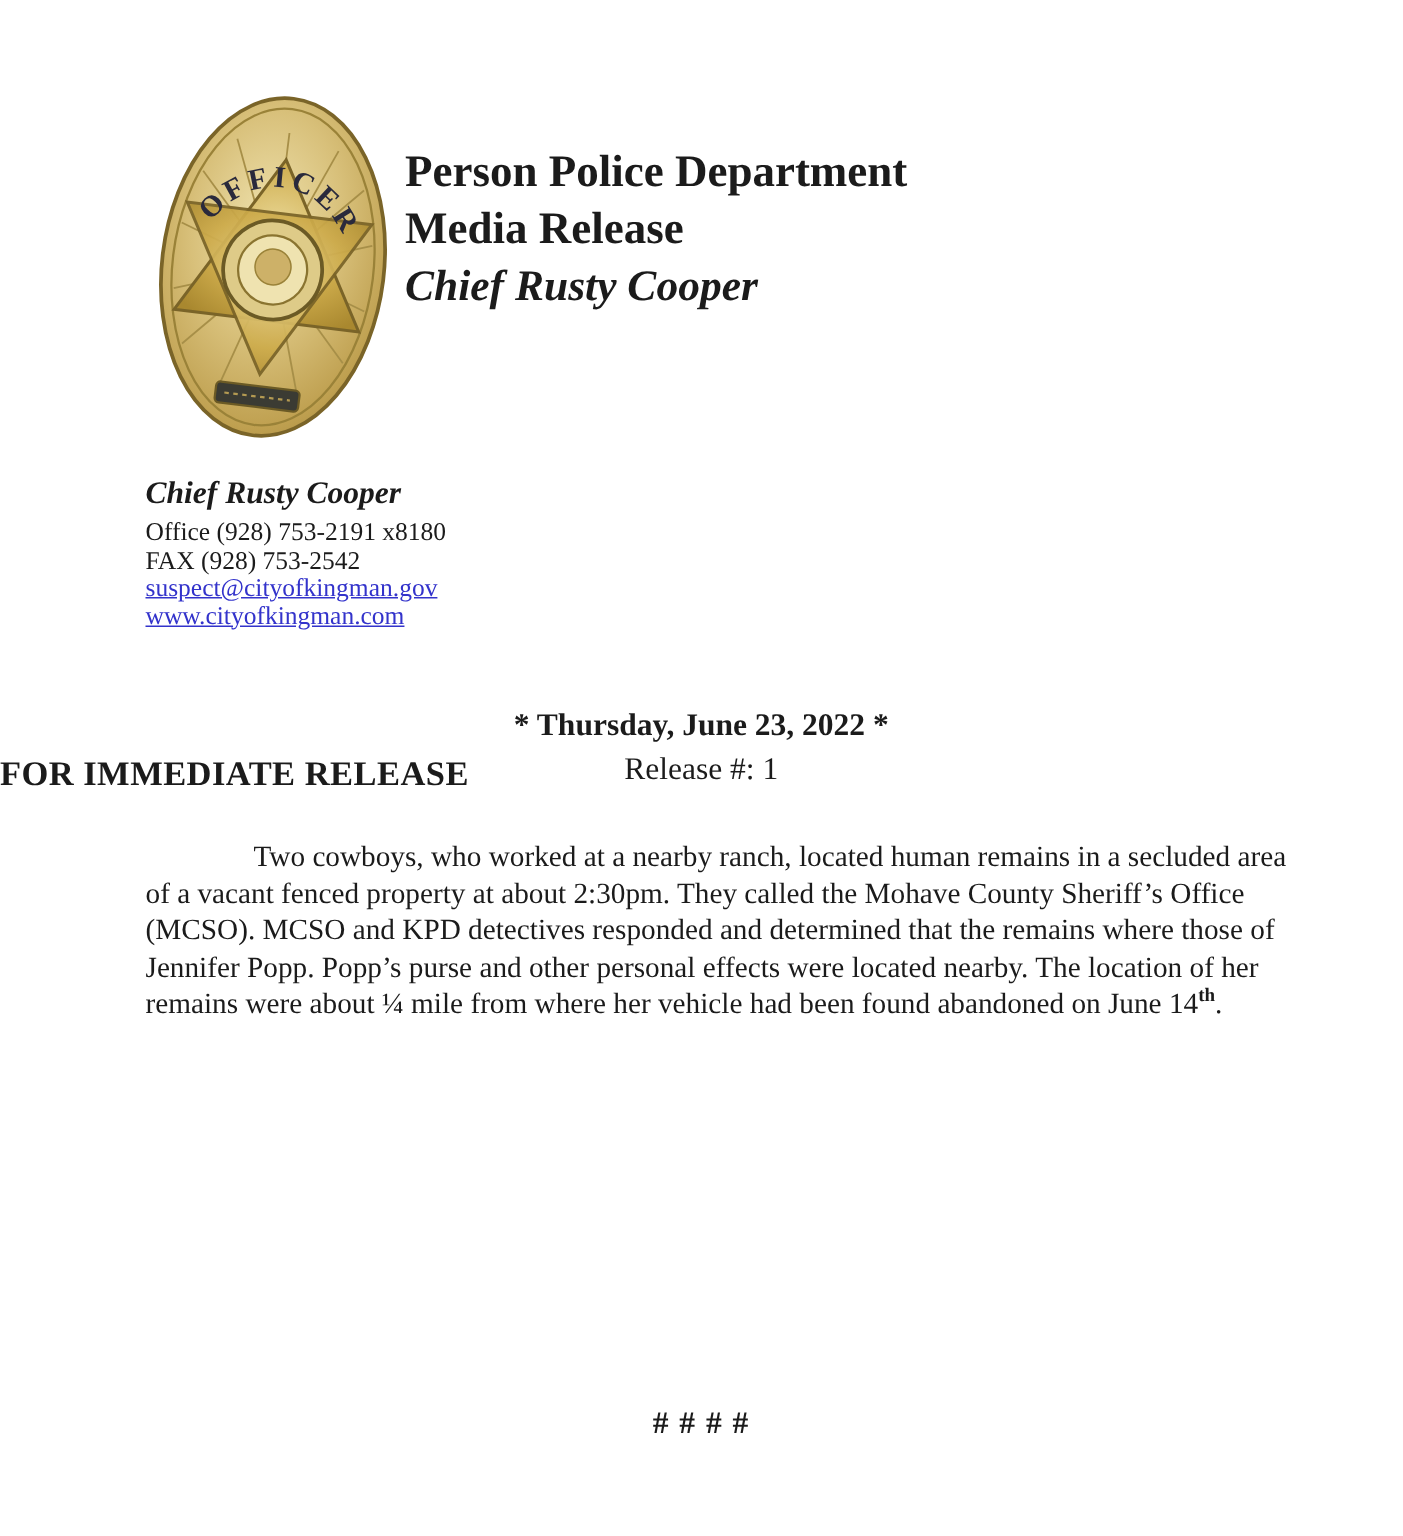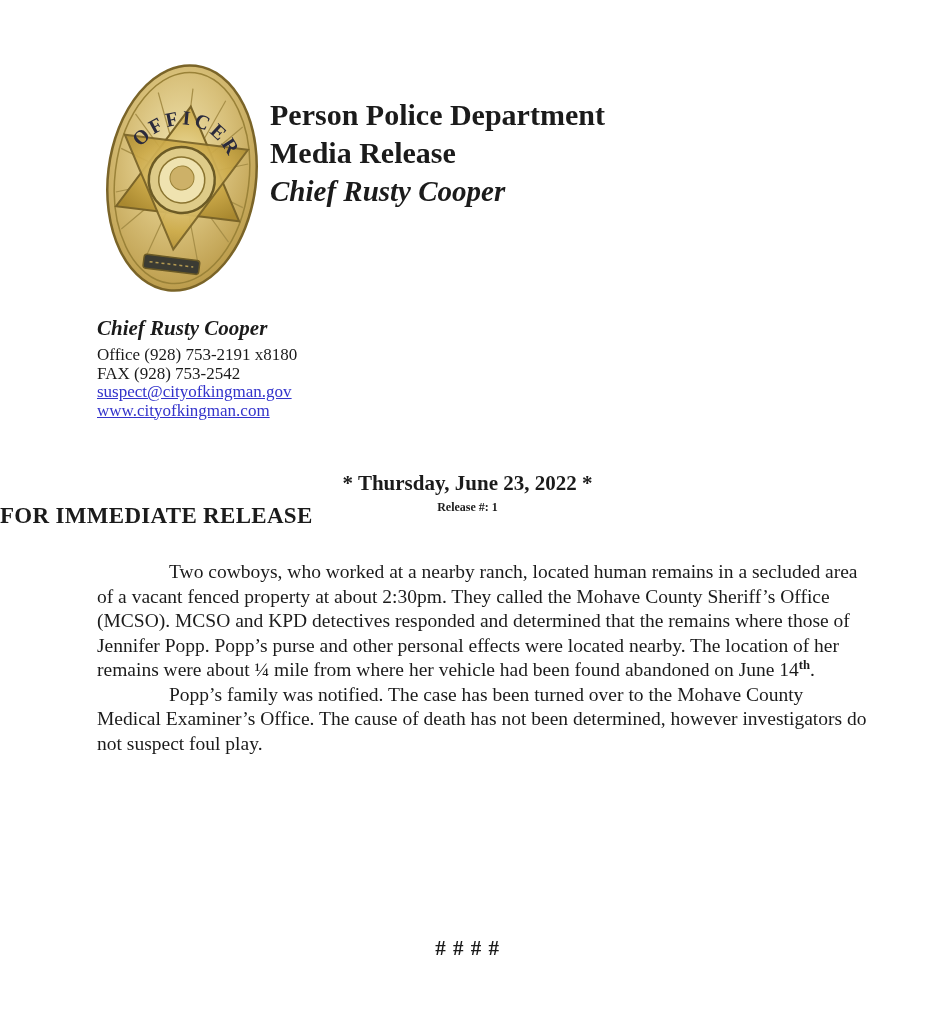--- a/index.html
+++ b/index.html
@@ -17,21 +17,21 @@
   .title-line{font-weight:bold;font-size:30px;line-height:38px;white-space:nowrap;}
   .title-line.italic{font-style:italic;font-size:29px;}
   
   .contact{position:absolute;left:97px;top:316px;}
   .contact-name{font-weight:bold;font-style:italic;font-size:21px;margin-bottom:5px;}
   .contact-line{font-size:17px;line-height:18.5px;}
   .doc-link{color:#3333cb;text-decoration:underline;cursor:pointer;font-size:17px;line-height:18.5px;display:block;}
   
   .date-block{position:absolute;left:0;top:441px;width:935px;text-align:center;margin-top:30px;}
   .date-line{font-weight:bold;font-size:21px;}
-  .release-number{font-weight:bold;font-size:12px;margin-top:4px;}
+  .release-number{font-weight:normal;font-size:21px;margin-top:4px;}
   .fir-line{position:absolute;left:0;top:503px;width:935px;text-align:left;font-weight:bold;font-size:23px;letter-spacing:0.3px;}
   
   .body-text{position:absolute;left:97px;top:560px;width:770px;font-size:19.5px;line-height:24.5px;}
   .body-headline{font-weight:bold;text-decoration:underline;font-size:19.5px;margin-bottom:1px;}
   .body-text p{margin:0;text-indent:72px;}
   .body-text b{font-weight:bold;}
   sup{font-size:0.65em;line-height:0;font-weight:bold;}
   
   .end-marks{position:absolute;left:0;top:936px;width:935px;text-align:center;font-weight:bold;font-size:21px;letter-spacing:1px;}
 </style>
@@ -111,18 +111,17 @@
 
   <div class="date-block">
     <div class="date-line">* Thursday, June 23, 2022 *</div>
     <div class="release-number">Release #: 1</div>
   </div>
 
   <div class="fir-line">FOR IMMEDIATE RELEASE</div>
 
   <div class="body-text">
     <p><span>Two cowboys, who worked at a nearby ranch, located human remains in a secluded area of a vacant fenced property at about 2:30pm.  They called the Mohave County Sheriff’s Office (MCSO).  MCSO and KPD detectives responded and determined that the remains where those of Jennifer Popp.  Popp’s purse and other personal effects were located nearby.  The location of her remains were about ¼ mile from where her vehicle had been found abandoned on June 14</span><sup>th</sup><span>.</span></p>
-    <p>Popp’s family was notified.  The case has been turned over to the Mohave County Medical Examiner’s Office. The cause of death has not been determined, however investigators do not suspect foul play.</p>
   </div>
 
   <div class="end-marks"># # # #</div>
 
 </div>
 
 </body></html>

